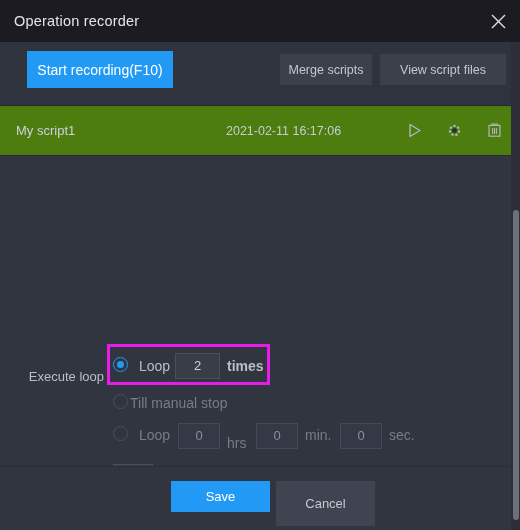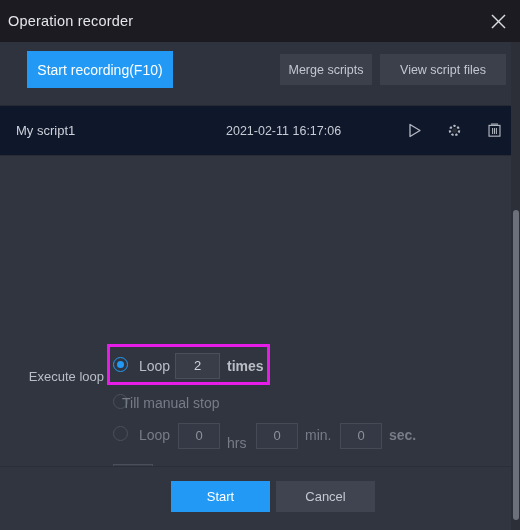--- a/index.html
+++ b/index.html
@@ -19,21 +19,21 @@
     display: flex; flex-direction: column;
     background: #31353f;
   }
 
   
   .titlebar {
     height: 42px; flex: 0 0 42px;
     background: #1b1b21;
     display: flex; align-items: center;
     justify-content: space-between;
-    padding: 0 0 0 8px;
+    padding: 0 0 0 14px;
     box-sizing: border-box;
   }
   .title-text {
     font-size: 14.5px;
     color: #e4e6ea;
     letter-spacing: .2px;
   }
   .close-btn {
     width: 44px; height: 42px;
     display: flex; align-items: center; justify-content: center;
@@ -70,21 +70,21 @@
     cursor: pointer;
     border: none;
     font-family: inherit;
   }
   .btn-merge { left: 280px; width: 92px; }
   .btn-view  { left: 380px; width: 126px; }
 
   
   .script-row {
     height: 50px; flex: 0 0 50px;
-    background: #0f172a;
+    background: #4d7c0f;
     display: flex; align-items: center;
     position: relative;
     border-bottom: 1px solid #282b34;
     box-sizing: border-box;
   }
   .script-name {
     position: absolute; left: 16px;
     font-size: 13px; color: #cdd2da;
   }
   .script-time {
@@ -175,21 +175,21 @@
   .btn-save {
     position: absolute; left: 171px; top: 14px;
     width: 99px; height: 31px;
     background: #229af5; color: #fff;
     font-size: 13px;
     display: flex; align-items: center; justify-content: center;
     cursor: pointer; border: none; font-family: inherit;
   }
   .btn-cancel {
     position: absolute; left: 276px; top: 14px;
-    width: 99px; height: 31px;
+    width: 99px; height: 45px;
     background: #3f4450; color: #c3c8d1;
     font-size: 13px;
     display: flex; align-items: center; justify-content: center;
     cursor: pointer; border: none; font-family: inherit;
   }
 
   
   .scrollbar-track {
     position: absolute;
     right: 0; top: 42px; bottom: 0;
@@ -265,40 +265,40 @@
       <div class="radio checked" style="position:absolute; left:113px; top:3px;"></div>
       <span class="ctl-label" style="position:absolute; left:139px; top:4px;">Loop</span>
       <div class="field" style="position:absolute; left:175px; top:-1px; width:45px;">2</div>
       <span class="ctl-label" style="position:absolute; left:227px; top:4px;font-weight:bold;">times</span>
     </div>
 
     <div class="highlight-box" style="left:107px; top:188px; width:163px; height:41px;"></div>
 
     <div class="row" style="top:235px; height:22px;">
       <div class="radio dim" style="position:absolute; left:113px; top:3px;"></div>
-      <span class="ctl-label dim" style="position:absolute; left:122px; top:4px;">Till manual stop</span>
+      <span class="ctl-label dim" style="position:absolute; left:130px; top:4px;">Till manual stop</span>
     </div>
 
     <div class="row" style="top:265px; height:26px;">
       <div class="radio dim" style="position:absolute; left:113px; top:5px;"></div>
       <span class="ctl-label dim" style="position:absolute; left:139px; top:6px;">Loop</span>
       <div class="field dim" style="position:absolute; left:178px; top:2px; width:42px;">0</div>
       <span class="ctl-label dim" style="position:absolute; left:227px; top:14px;">hrs</span>
       <div class="field dim" style="position:absolute; left:256px; top:2px; width:42px;">0</div>
       <span class="ctl-label dim" style="position:absolute; left:305px; top:6px;">min.</span>
       <div class="field dim" style="position:absolute; left:340px; top:2px; width:42px;">0</div>
-      <span class="ctl-label dim" style="position:absolute; left:389px; top:6px;font-weight:bold;">sec.</span>
+      <span class="ctl-label dim" style="position:absolute; left:389px; top:6px;">sec.</span>
     </div>
 
     <div class="field" style="position:absolute; left:113px; top:308px; width:40px;">0</div>
 
   </div>
 
   <div class="footer">
-    <button class="btn-save">Start</button>
+    <button class="btn-save">Save</button>
     <button class="btn-cancel">Cancel</button>
   </div>
 
   <div class="scrollbar-track">
     <div class="scrollbar-thumb"></div>
   </div>
 
 </div>
 
 </body></html>

